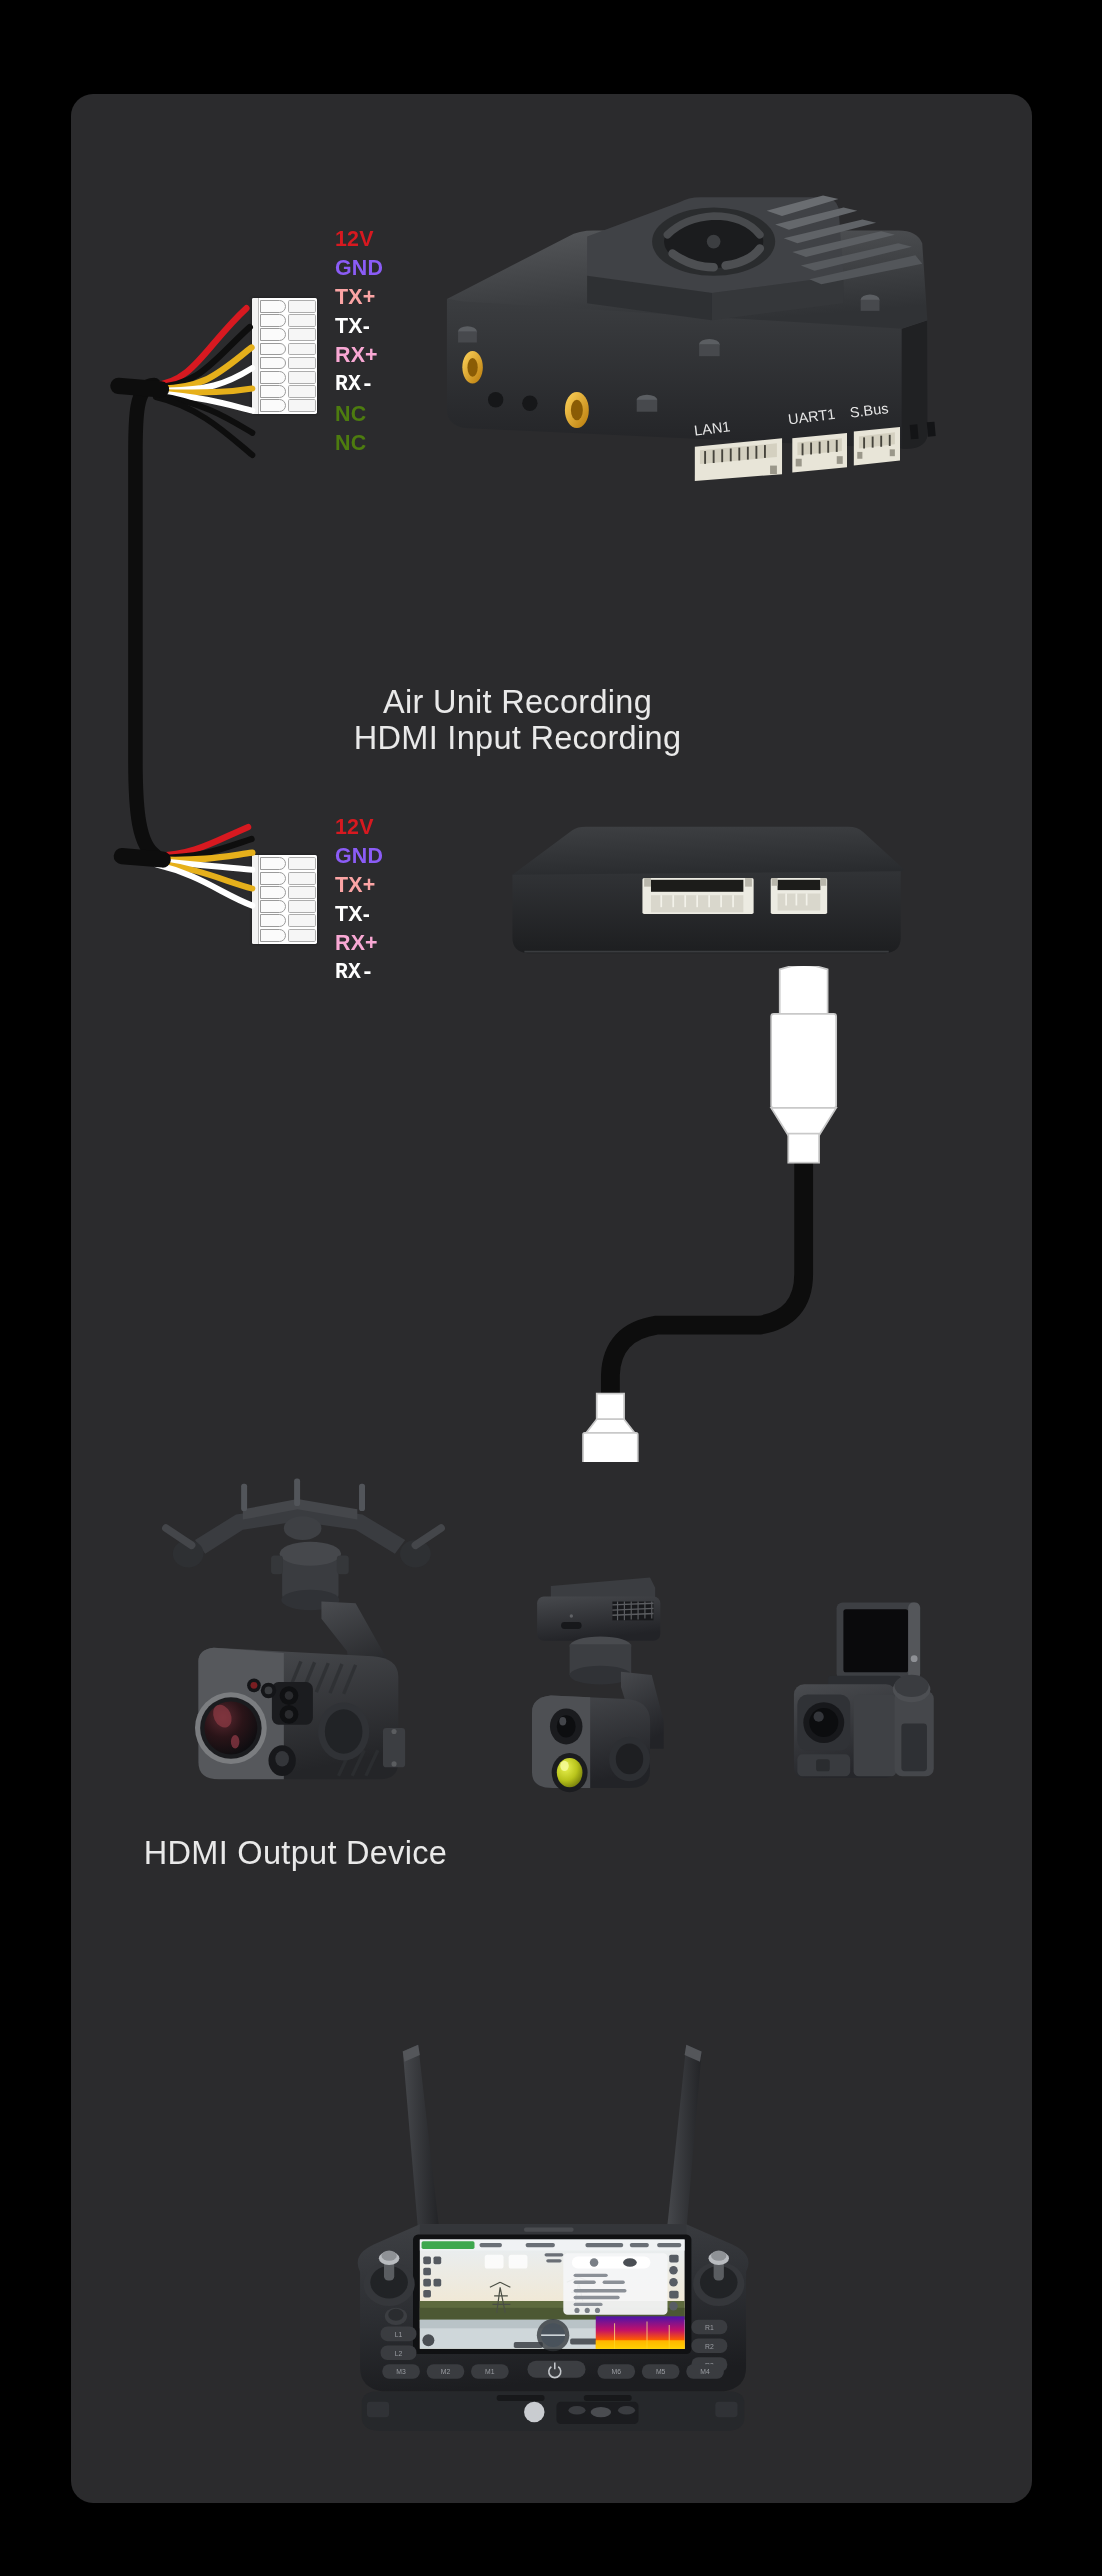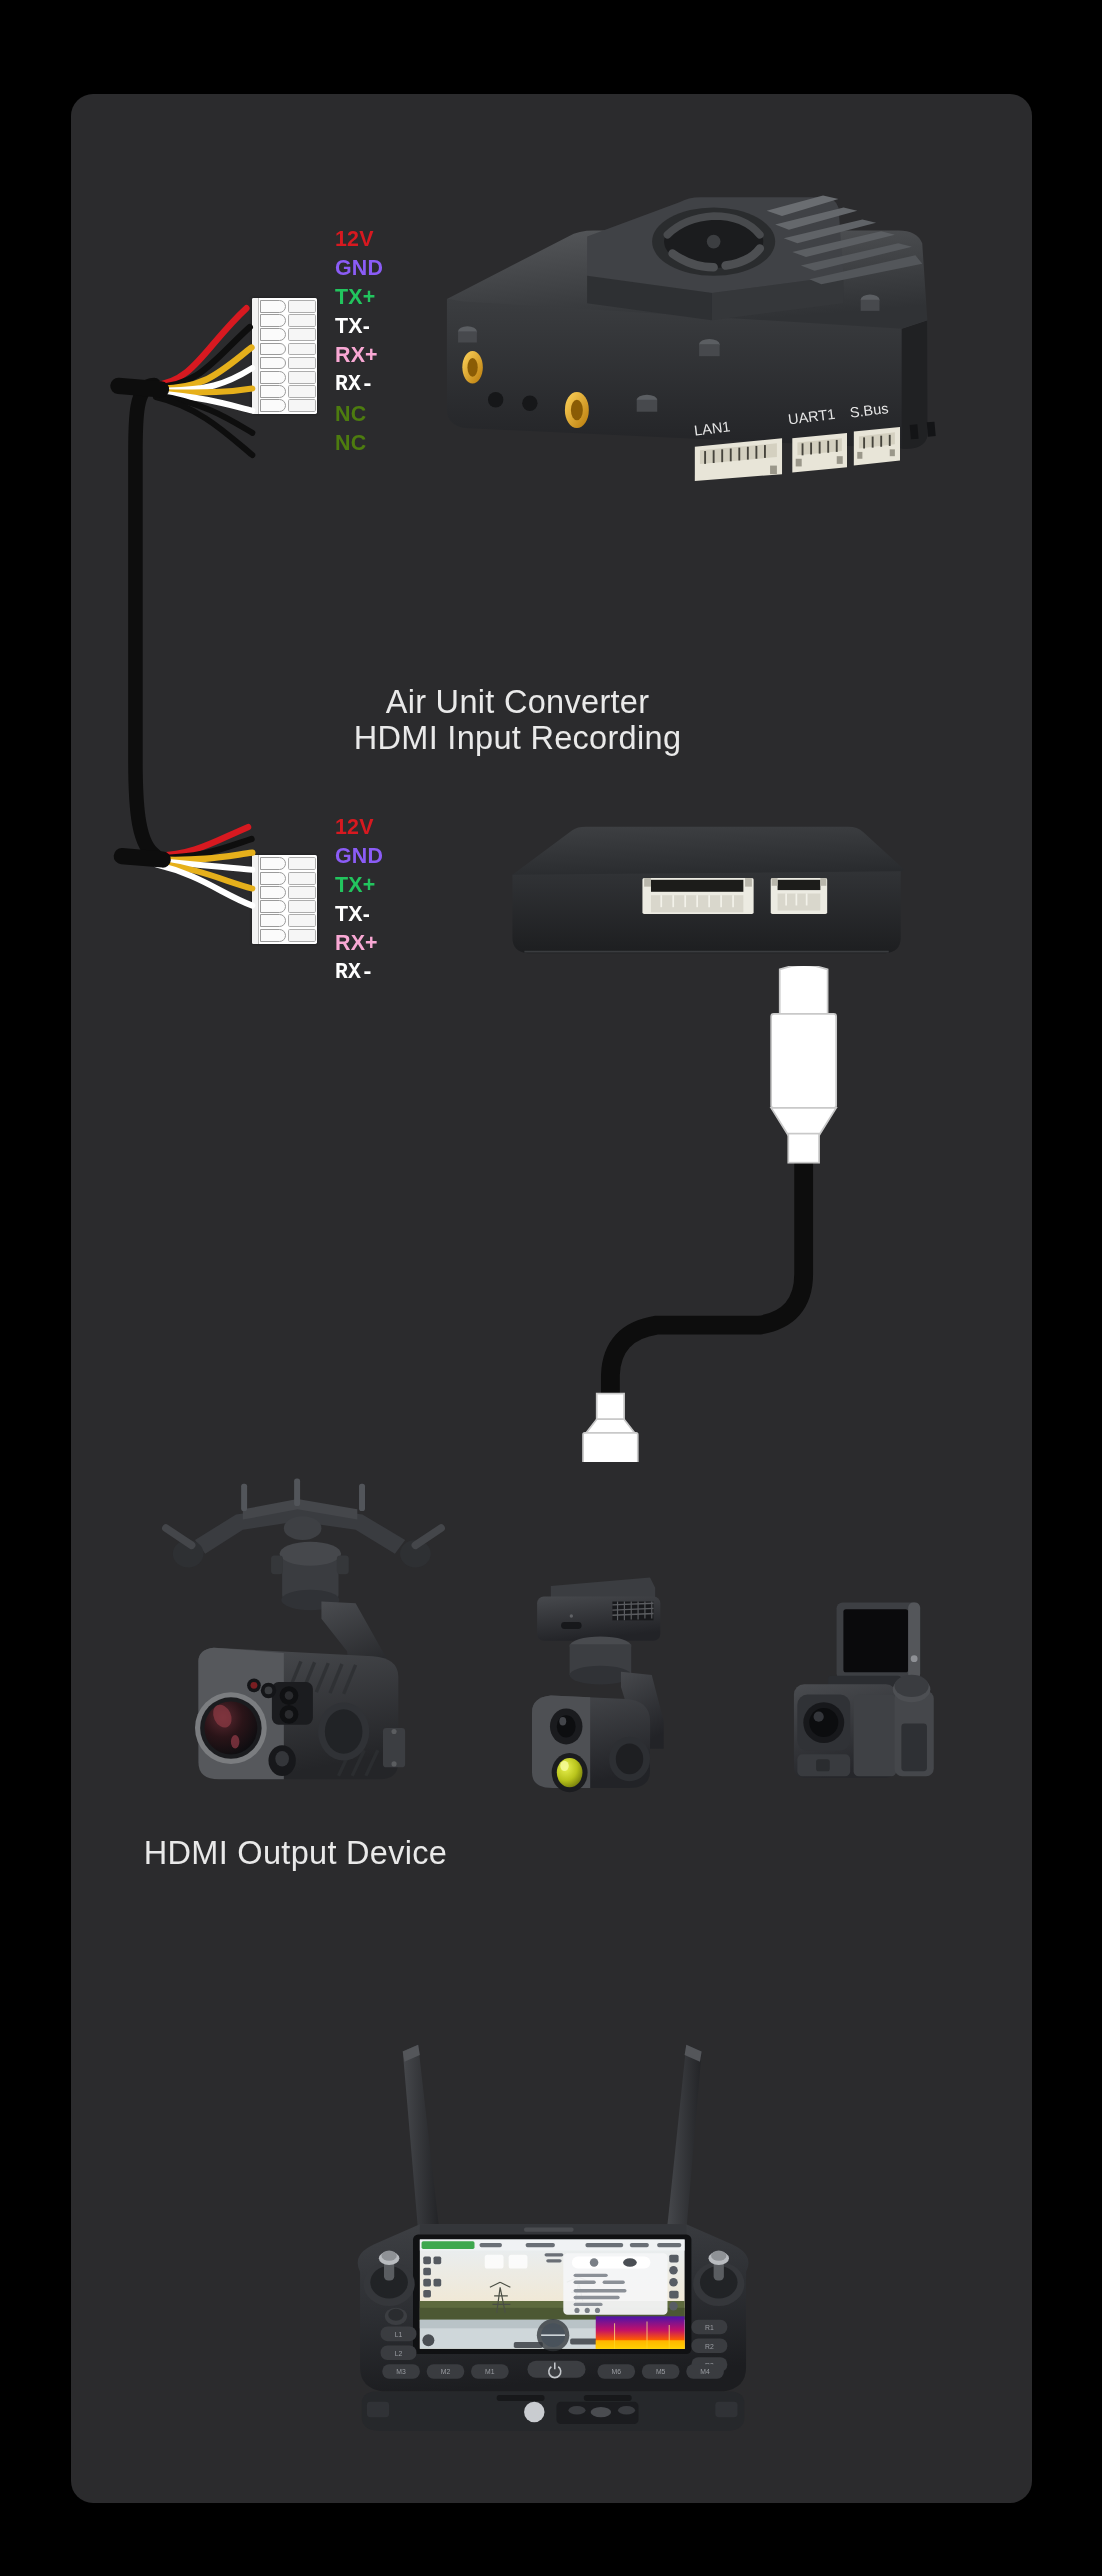--- a/index.html
+++ b/index.html
@@ -18,21 +18,21 @@
     background: #2b2b2d;
     border-radius: 22px;
   }
   .lbl { font-weight: 700; letter-spacing: 0.2px; line-height: 1; white-space: nowrap; }
 
   
   .pinstack { position: absolute; text-align: left; }
   .pinstack .lbl { display: block; font-size: 21.4px; }
   .pin-12v  { color: #d71920; }
   .pin-gnd  { color: #8b5cf6; }
-  .pin-tx-p { color: #22c55e; }
+  .pin-tx-p { color: #fca5a5; }
   .pin-tx-n { color: #ffffff; }
   .pin-rx-p { color: #f9a8d4; }
   .pin-rx-n { color: #ffffff; font-family: Liberation Mono, monospace; }
   .pin-nc   { color: #4d7c0f; }
 
   
   .jst { position: absolute; background: #ffffff; border-radius: 1.7px;
          box-shadow: 0 0 2.6px rgba(0,0,0,.55); overflow: hidden; }
   .jst .spine { position: absolute; left: 0; top: 0; bottom: 0; width: 11%;
                 background: #f2f2f2; border-right: 0.9px solid #b9b9b9; }
@@ -304,21 +304,21 @@
 
     <rect x="570" y="272" width="9" height="17" fill="#131416" transform="rotate(-5 574 280)"></rect>
     <rect x="590" y="269" width="9" height="17" fill="#131416" transform="rotate(-5 594 277)"></rect>
 
     <text x="318" y="285" fill="#e6e6e6" font-size="17" font-family="Liberation Sans, sans-serif" transform="rotate(-7 318 285)">LAN1</text>
     <text x="428" y="272" fill="#e6e6e6" font-size="17" font-family="Liberation Sans, sans-serif" transform="rotate(-7 428 272)">UART1</text>
     <text x="500" y="264" fill="#e6e6e6" font-size="17" font-family="Liberation Sans, sans-serif" transform="rotate(-7 500 264)">S.Bus</text>
   </svg>
 
   <div class="heading" style="left:0; top:684px;">
-    <div>Air Unit Converter</div>
+    <div>Air Unit Recording</div>
     <div>HDMI Input Recording</div>
   </div>
 
   <svg class="conv" style="left:509px; top:825px; width:402px; height:137px;" viewBox="0 0 470 160">
     <defs>
       <linearGradient id="cvTop" x1="0" y1="0" x2="0.2" y2="1">
         <stop offset="0" stop-color="#3e4043"></stop>
           <stop offset="1" stop-color="#292b2e"></stop>
       </linearGradient>
       <linearGradient id="cvFront" x1="0" y1="0" x2="0" y2="1">

